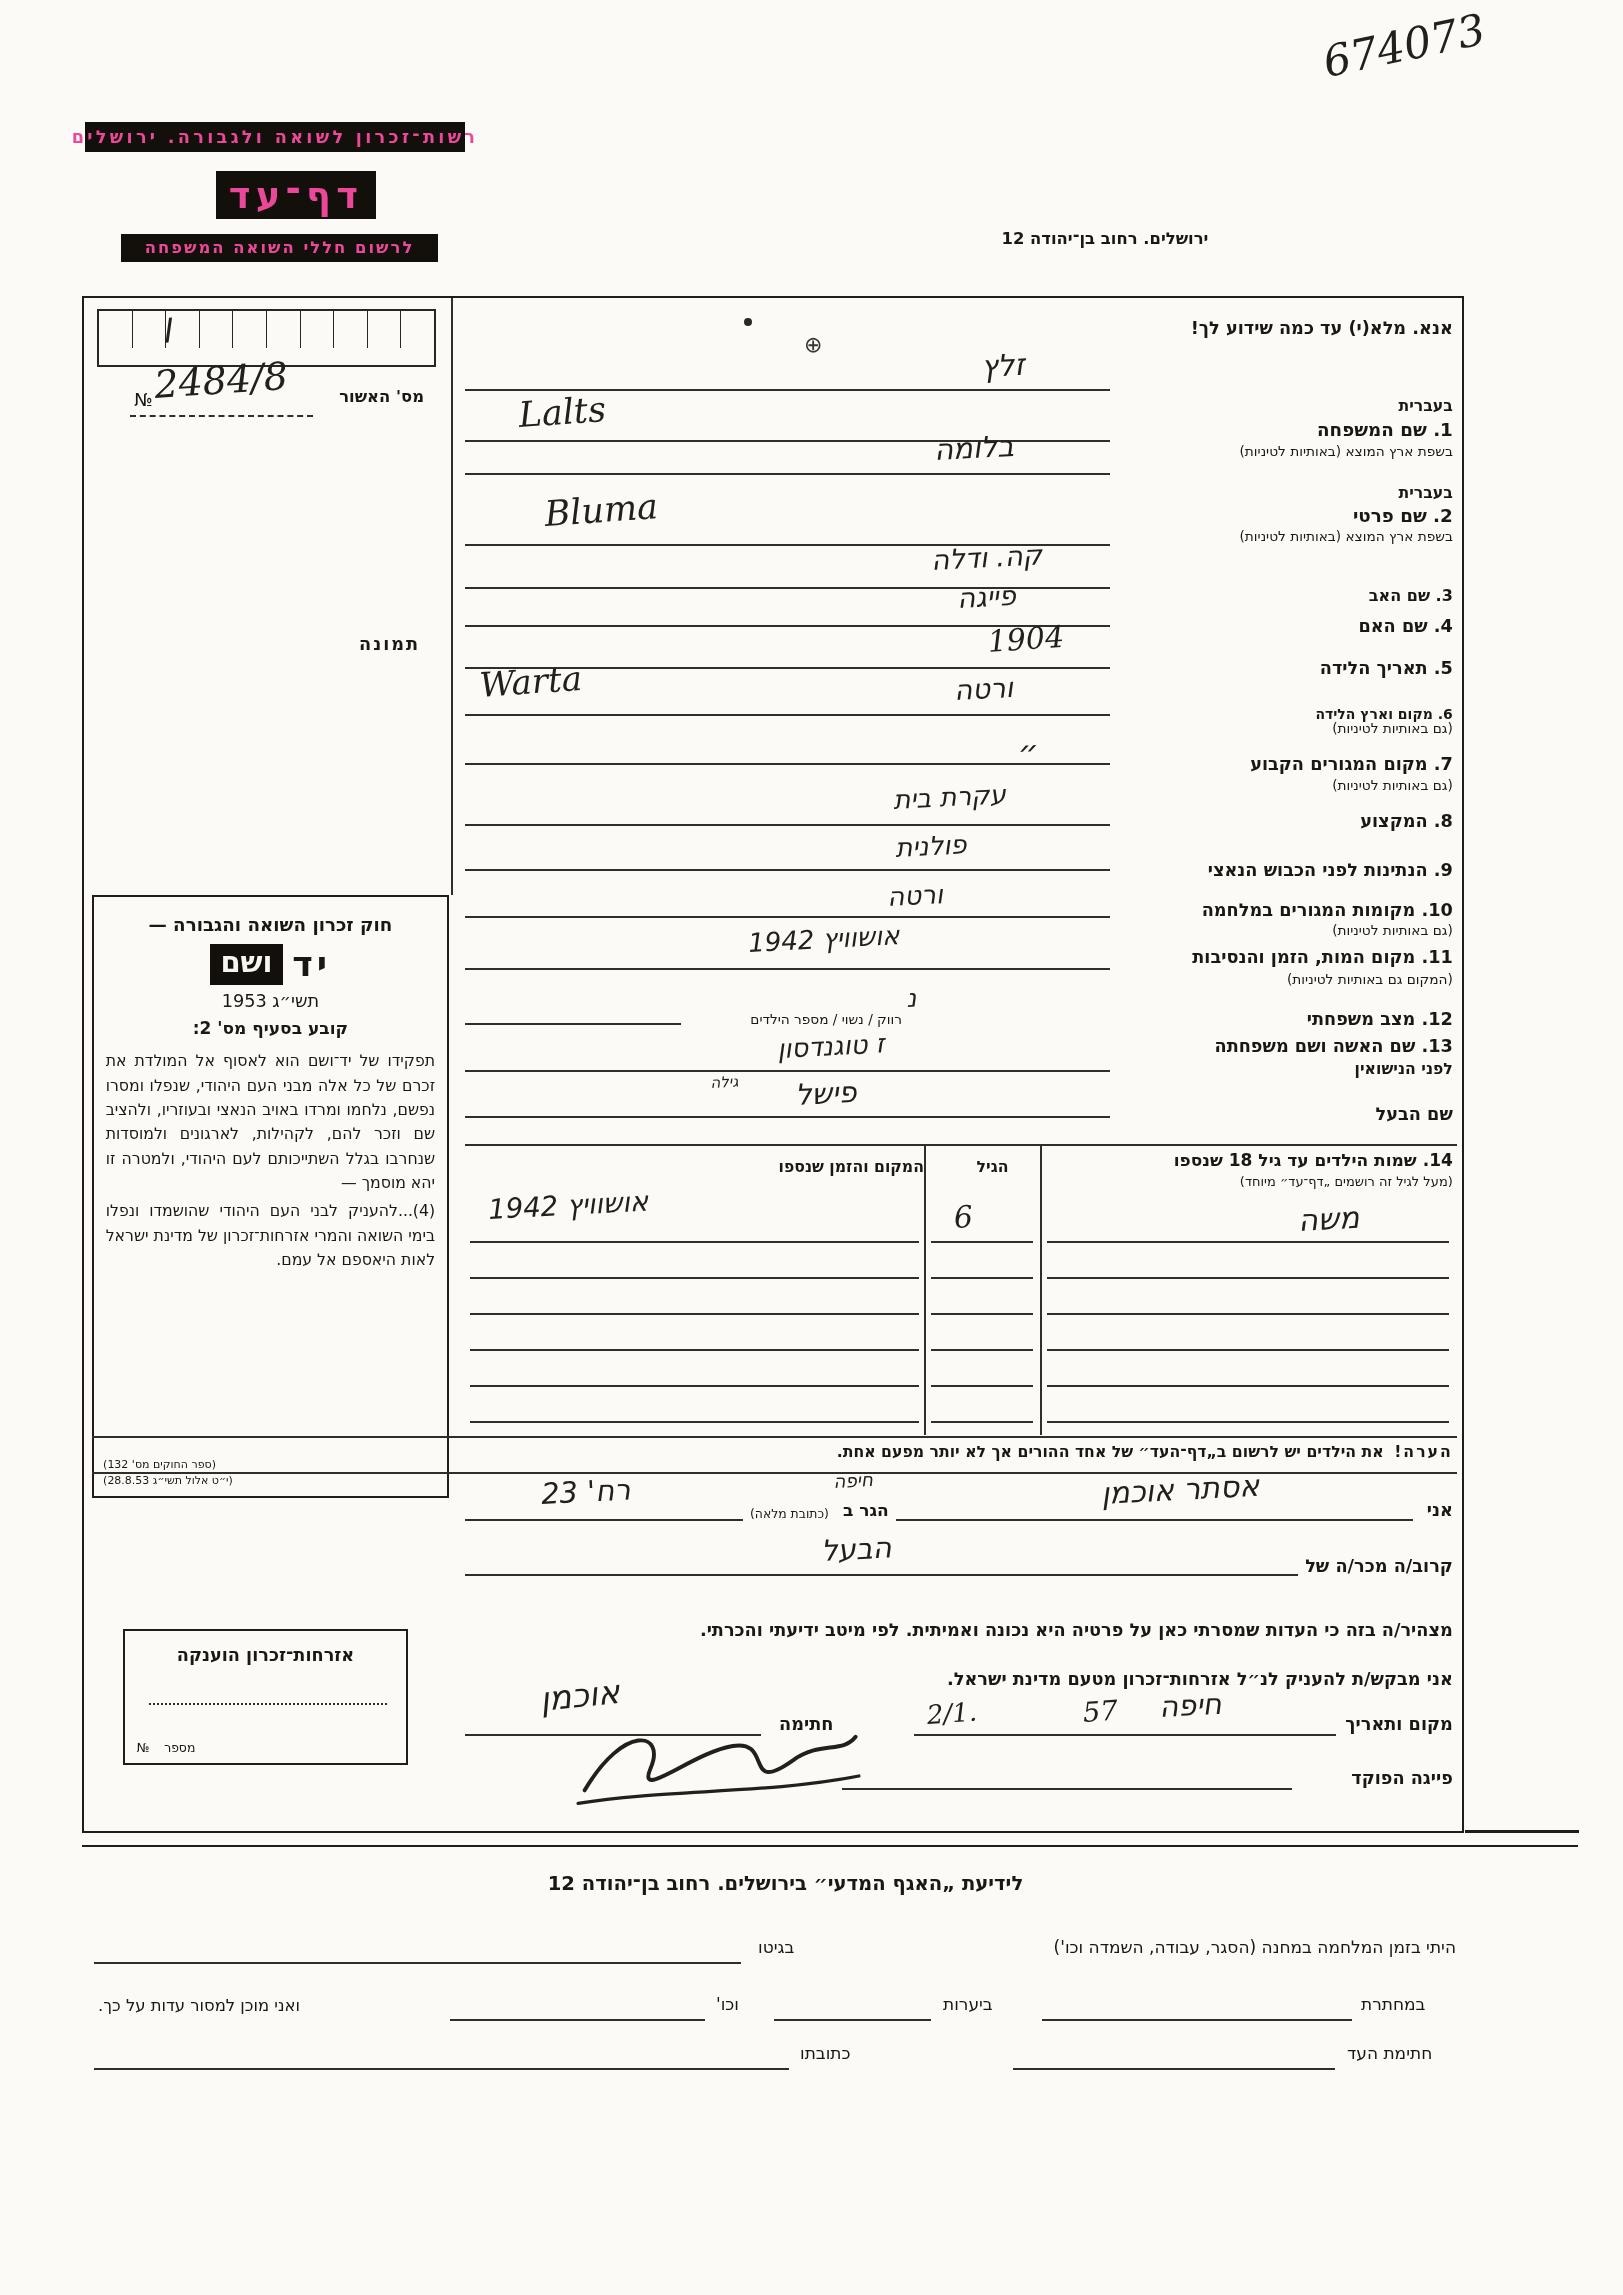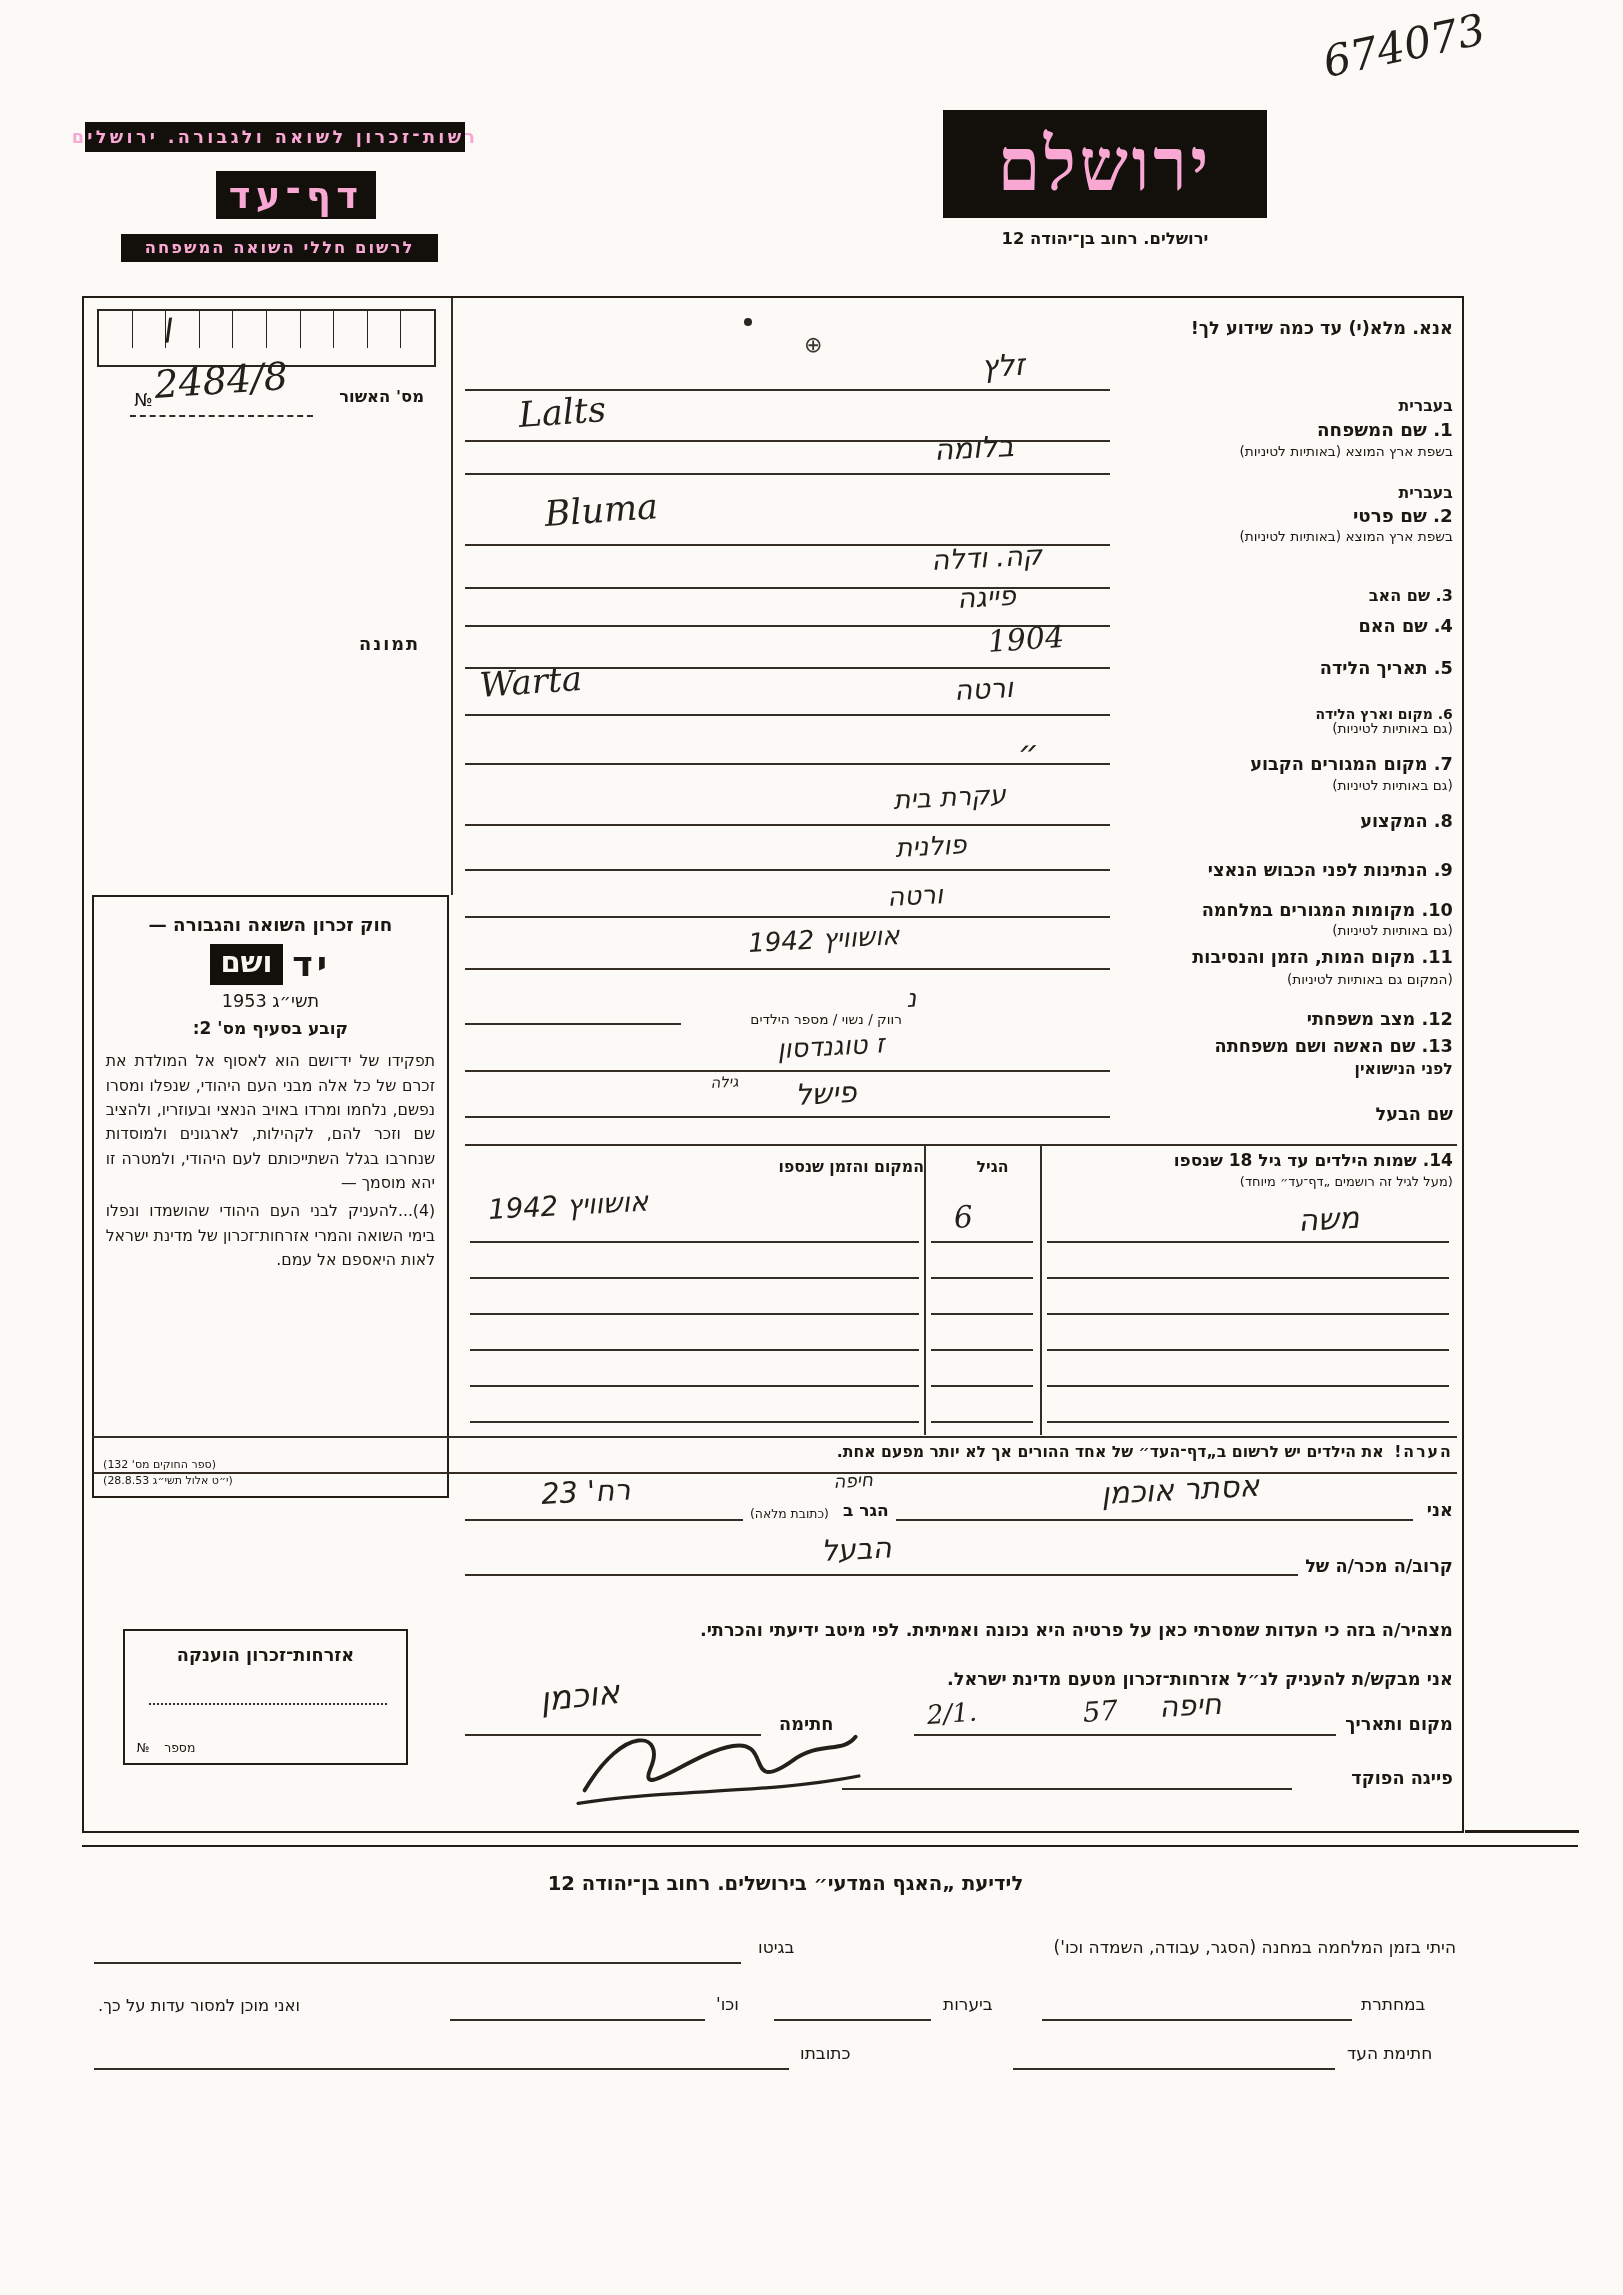--- a/index.html
+++ b/index.html
@@ -1,21 +1,21 @@
 <!DOCTYPE html>
 <html lang="he" style="font-size:10.5px"><head>
 <meta charset="utf-8">
 <style>
   *{margin:0;padding:0;box-sizing:border-box}
   html,body{width:1623px;height:2295px}
   body{position:relative;background:#dededa;font-family:"DejaVu Sans",sans-serif;color:#1b1713}
   .page{position:absolute;inset:0;background:#fbfaf6;overflow:hidden}
   .abs{position:absolute}
   .rtl{direction:rtl;unicode-bidi:embed}
-  .strip{background:#13100c;color:#f9a8d4;font-weight:bold;display:flex;align-items:center;justify-content:center;white-space:nowrap}
+  .strip{background:#13100c;color:#ec4899;font-weight:bold;display:flex;align-items:center;justify-content:center;white-space:nowrap}
   .lb{font-weight:bold;direction:rtl;text-align:right;white-space:nowrap}
   .sb{direction:rtl;text-align:right;white-space:nowrap}
   .fl{height:0;border-bottom:2px solid #332d25}
   .dash{height:0;border-bottom:2px dashed #332d25}
   .dot{height:0;border-bottom:2px dotted #332d25}
   .vr{width:0;border-left:2px solid #332d25}
   .box{border:2.6px solid #221c15}
   .hw{font-style:italic;color:#23201b;white-space:nowrap;transform:rotate(-3deg);transform-origin:left bottom;direction:rtl}
   .hwl{font-family:"DejaVu Serif",serif;font-style:italic;color:#23201b;white-space:nowrap;transform:rotate(-4deg);transform-origin:left bottom}
   .cellrow{display:flex;direction:ltr}
@@ -27,23 +27,20 @@
 <body>
 
 <div class="page">
 
   <div class="abs hwl" style="left:1329px;top:37px;font-size:43px;transform:rotate(-12deg)">674073</div>
 
   <div class="abs strip" style="left:85px;top:122px;width:380px;height:30px;font-size:17.7px;letter-spacing:3.3px">רשות־זכרון לשואה ולגבורה. ירושלים</div>
   <div class="abs strip" style="left:216px;top:171px;width:160px;height:48px;font-size:37px;letter-spacing:5.2px">דף־עד</div>
   <div class="abs strip" style="left:121px;top:234px;width:317px;height:27.5px;font-size:16.4px;letter-spacing:2px">לרשום חללי השואה המשפחה</div>
 
-  <div class="abs strip" style="left:943px;top:110px;width:324px;height:108px">
-    <span style="font-family:'DejaVu Serif',serif;font-size:68px;font-weight:bold;letter-spacing:3.9px;transform:scaleY(1.08)">ירושלם</span>
-  </div>
   <div class="abs rtl" style="left:943px;top:229px;width:324px;text-align:center;font-size:16.4px;font-weight:bold">ירושלים. רחוב בן־יהודה 12</div>
 
   <div class="abs speck" style="left:744px;top:318px"></div>
 
   <div class="abs box" style="left:82px;top:296px;width:1382px;height:1537px">
 
     <div class="abs lb" style="right:9.2px;top:19.6px;font-size:17.7px">אנא. מלא(י) עד כמה שידוע לך!</div>
     <div class="abs" style="left:720px;top:34px;font-size:22px;color:#3a352e">⊕</div>
 
     <div class="abs cellrow" style="left:13px;top:10.5px;width:339px;height:58px;border:2px solid #2a251e">

